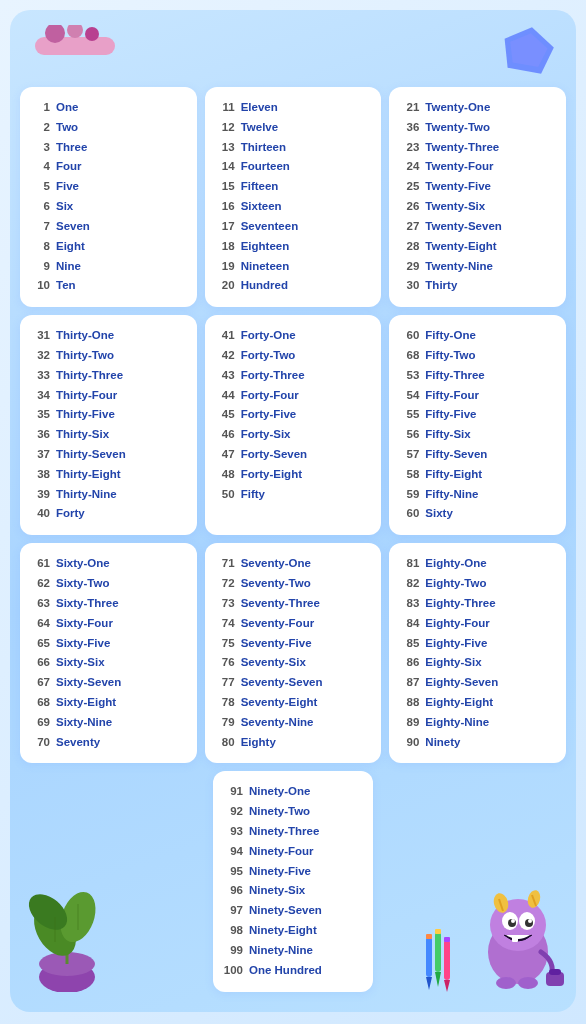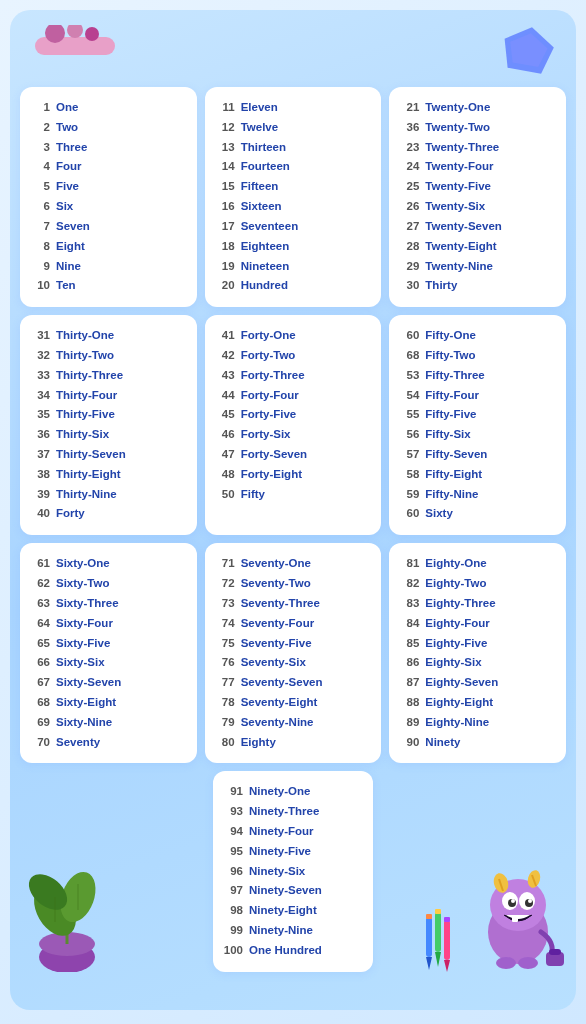--- a/index.html
+++ b/index.html
@@ -489,20 +489,24 @@
       </svg>
     </div>
 
     <div style="flex:1; display:flex; justify-content:center;">
       <div class="number-box" style="min-width:160px;" id="box-10">
           <div class="number-row">
             <span class="num">91</span>
             <span class="word">Ninety-One</span>
           </div>
           <div class="number-row">
+            <span class="num">92</span>
+            <span class="word">Ninety-Two</span>
+          </div>
+          <div class="number-row">
             <span class="num">93</span>
             <span class="word">Ninety-Three</span>
           </div>
           <div class="number-row">
             <span class="num">94</span>
             <span class="word">Ninety-Four</span>
           </div>
           <div class="number-row">
             <span class="num">95</span>
             <span class="word">Ninety-Five</span>

